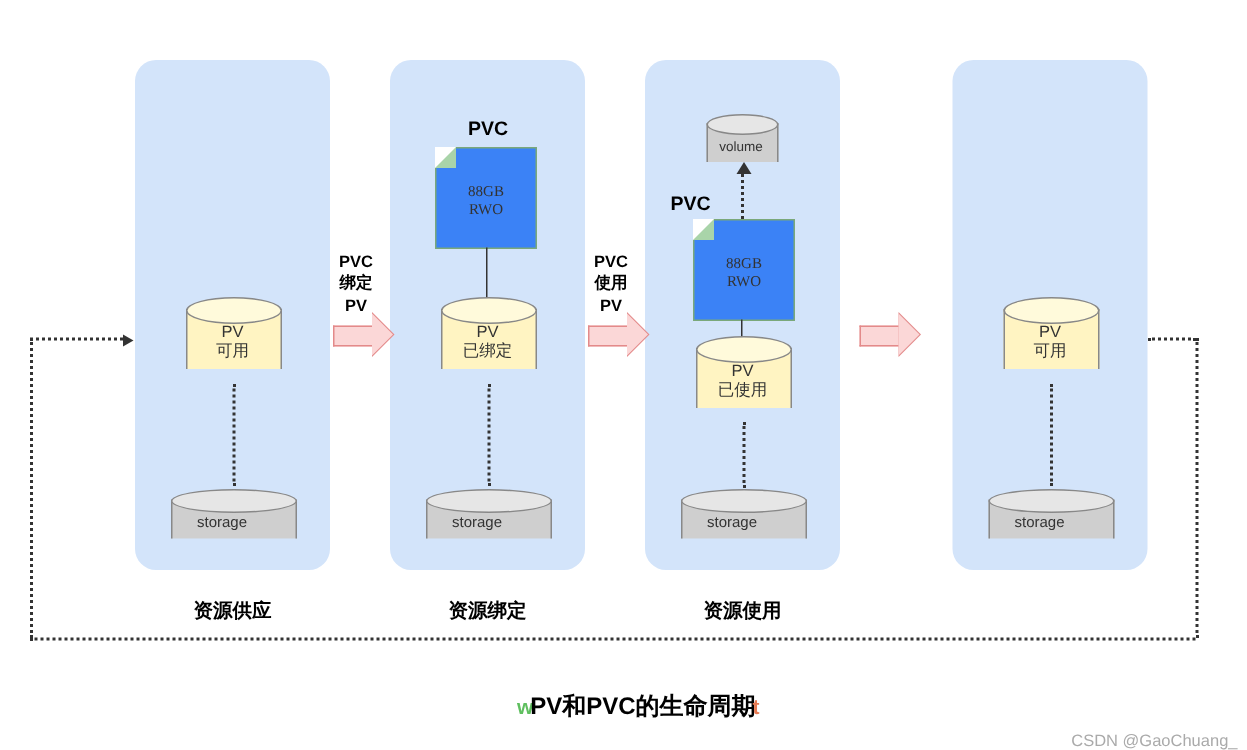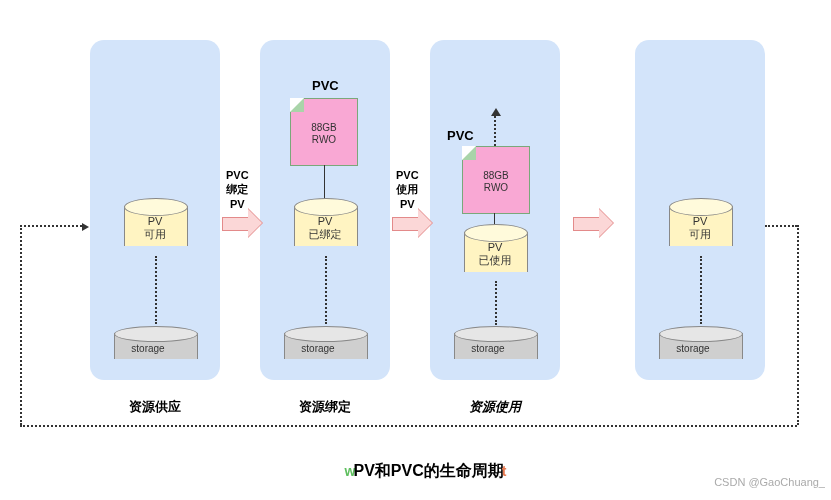--- a/index.html
+++ b/index.html
@@ -75,23 +75,23 @@
     font-size:11px; color:#333;
     line-height:1.2;
     top: 50%; transform: translateY(-40%);
     white-space: pre;
   }
   .cyl-gray .lbl { top:56%; font-size:10px; }
   .cyl-small .lbl { font-size:9px; }
 
   .box {
     position:absolute;
-    background:#f9a8d4;
+    background:#3b82f6;
     border:1px solid #7aa87a;
-    width:66px; height:66px;
+    width:66px; height:66px;font-family:Liberation Serif, serif;
   }
   .box .fold {
     position:absolute; top:-1px; left:-1px;
     width:0;height:0;
     border-top:14px solid #fff;
     border-right:14px solid #a9d4a9;
   }
   .box .lbl { font-size:10px; }
 
   .pvc-label {
@@ -189,21 +189,21 @@
   .dotH.arrR::after{
     content:"";
     position:absolute; right:-7px; top:-4px;
     border-top:4px solid transparent;
     border-bottom:4px solid transparent;
     border-left:7px solid #333;
   }
 
   .credit {
     position:absolute;
-    right:6px; bottom:12px;
+    right:6px; bottom:0;
     font-size:11px;
     color:#aaa;
   }
 </style>
 </head>
 <body>
 
 <div class="canvas">
 
   <div class="panel" id="p1"></div>
@@ -241,20 +241,26 @@
 已绑定</div>
   </div>
   <div class="dotV" style="left:315px; top:236px; height:68px;"></div>
   <div class="cyl cyl-gray" style="left:274px; top:306px;">
     <div class="bot"></div>
       <div class="body"></div>
       <div class="top"></div>
     <div class="lbl">storage</div>
   </div>
 
+  <div class="cyl cyl-gray cyl-small" style="left:461px; top:56px;">
+    <div class="bot"></div>
+      <div class="body"></div>
+      <div class="top"></div>
+    <div class="lbl">volume</div>
+  </div>
   <div class="dotV dottedV-arrowUp" style="left:484px; top:96px; height:30px;"></div>
   <div class="pvc-label" style="left:437px; top:108px;">PVC</div>
   <div class="box" style="left:452px; top:126px;">
     <div class="fold"></div>
     <div class="lbl">88GB
 RWO</div>
   </div>
   <div class="solidV" style="left:484px; top:193px; height:12px;"></div>
   <div class="cyl cyl-yellow" style="left:454px; top:204px;">
     <div class="bot"></div>
@@ -311,18 +317,18 @@
   </div>
 
   <div class="dotV" style="left:787px; top:205px; height:200px;"></div>
   <div class="dotH" style="left:755px; top:205px; width:32px;"></div>
   <div class="dotH" style="left:10px; top:405px; width:777px;"></div>
   <div class="dotV" style="left:10px; top:205px; height:200px;"></div>
   <div class="dotH arrR" style="left:10px; top:205px; width:62px;"></div>
 
   <div class="stage-label" style="left:250px;">资源绑定</div>
   <div class="stage-label" style="left:80px;">资源供应</div>
-  <div class="stage-label" style="left:420px;font-style:italic;">资源使用</div>
+  <div class="stage-label" style="left:420px;">资源使用</div>
 
 </div>
 
 <div class="title">PV和PVC的生命周期</div>
 <div class="credit">CSDN @GaoChuang_</div>
 
 </body></html>

